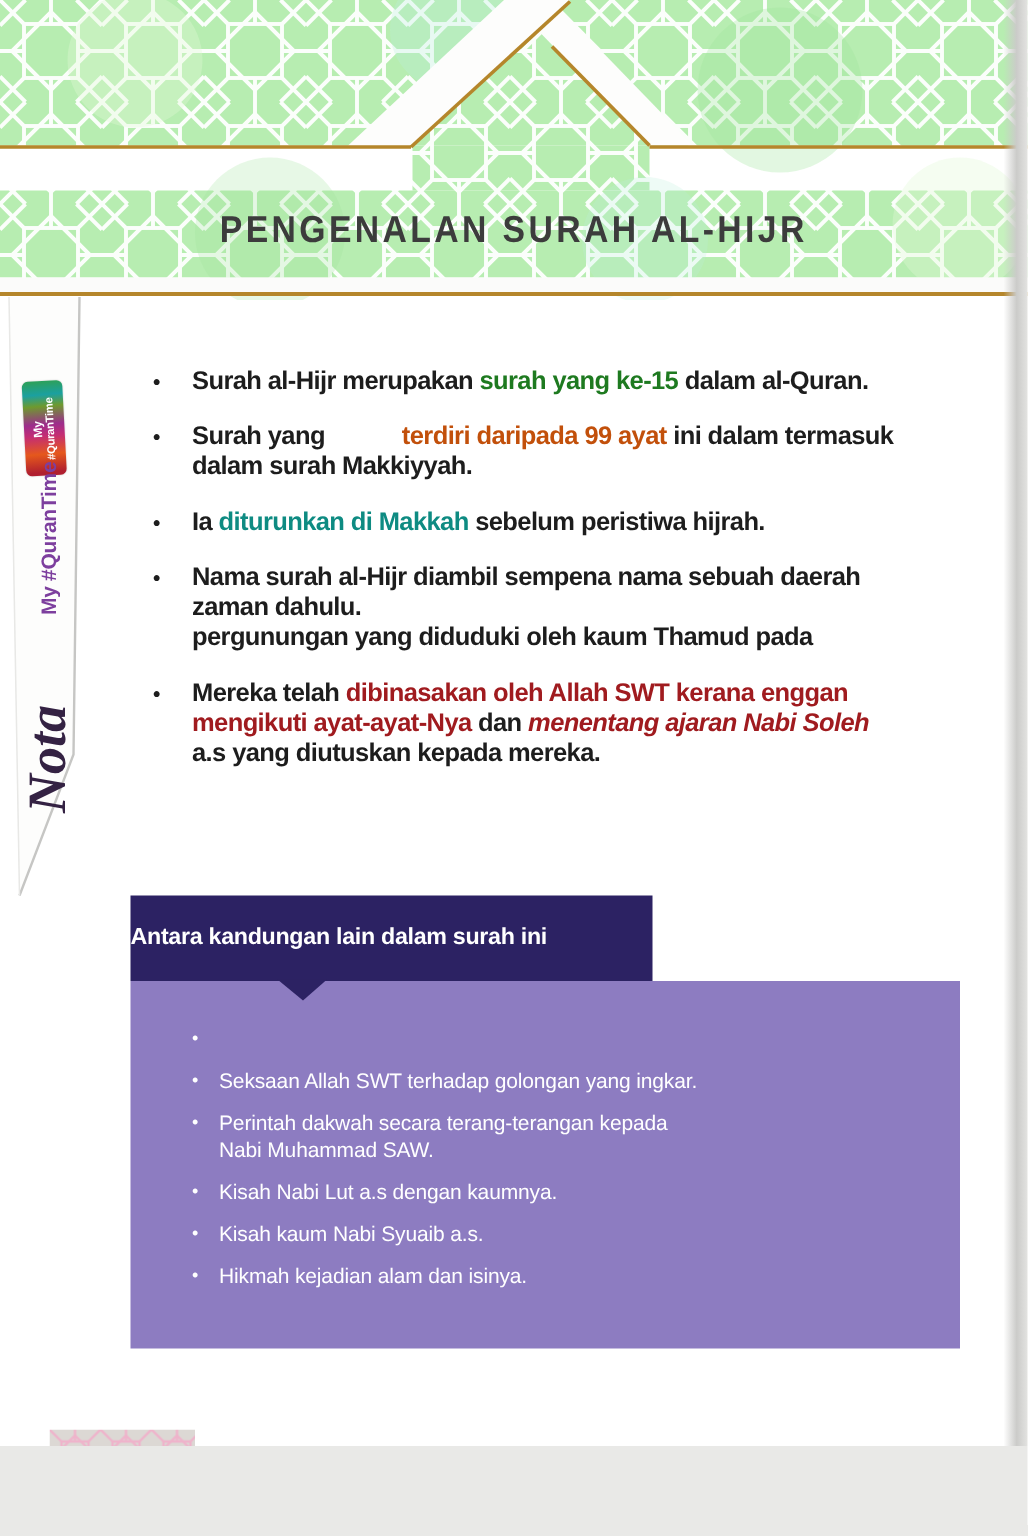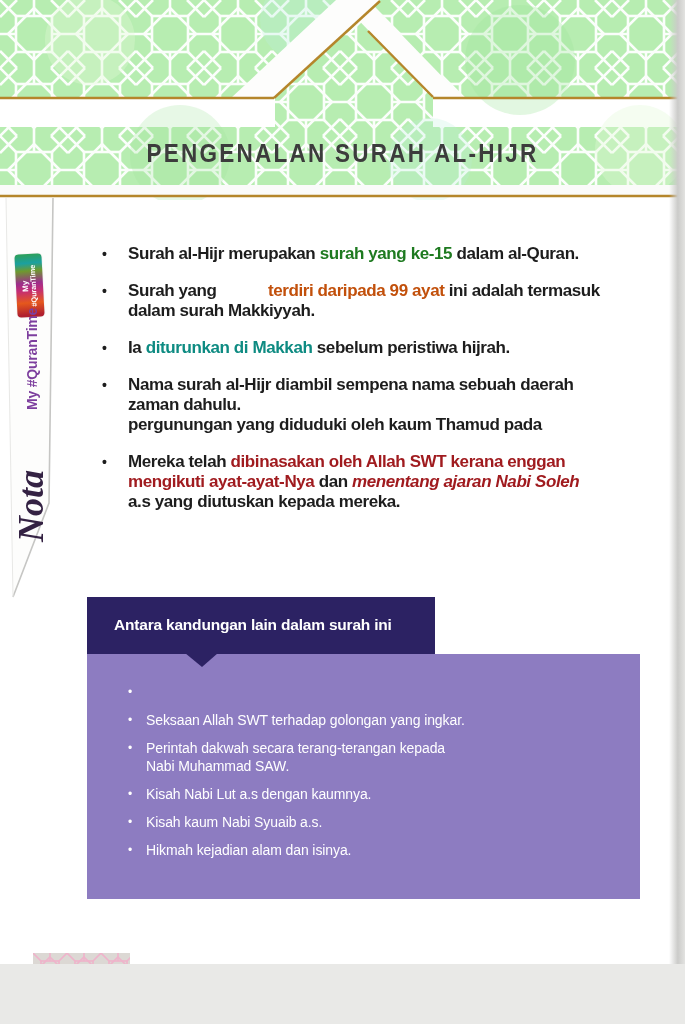--- a/index.html
+++ b/index.html
@@ -27,21 +27,21 @@
     font-style:italic;font-weight:700;font-size:36px;color:#342243;}
   
   .intro-list{position:absolute;left:102px;top:244px;width:505px;z-index:2;list-style:none;margin:0;padding:0;
     font-size:17px;font-weight:700;letter-spacing:-.4px;line-height:20px;color:var(--text);}
   .intro-list li{display:flex;margin-bottom:17px;}
   .intro-list .dot{width:26px;flex:0 0 26px;font-size:14px;}
   .tline{white-space:nowrap;}
   
   .panel-header{position:absolute;left:87px;top:597px;width:348px;height:57px;z-index:2;
     background:var(--panel-header-bg);}
-  .panel-header span{display:block;padding-left:27px;line-height:56px;color:#fff;
+  .panel-header span{display:block;line-height:56px;color:#fff;
     font-size:15.5px;font-weight:700;letter-spacing:-.2px;white-space:nowrap;}
   .panel-pointer{position:absolute;left:185px;top:653px;width:0;height:0;z-index:2;
     border-left:17px solid transparent;border-right:16px solid transparent;
     border-top:14px solid var(--panel-header-bg);}
   .panel-body{position:absolute;left:87px;top:654px;width:553px;height:245px;z-index:1;
     background:var(--panel-bg);}
   .panel-list{list-style:none;margin:0;padding:29px 10px 0 41px;
     font-size:14px;font-weight:400;letter-spacing:-.1px;line-height:18px;color:var(--panel-text);}
   .panel-list li{display:flex;margin-bottom:10px;}
   .panel-list .dot{width:18px;flex:0 0 18px;font-size:12px;}
@@ -121,21 +121,21 @@
   <ul class="intro-list" id="intro-list">
       <li>
         <span class="dot">•</span>
         <span>
           <div class="tline"><span>Surah al-Hijr merupakan </span><span style="color: var(--green);">surah yang ke-15</span><span> dalam al-Quran.</span></div>
         </span>
       </li>
       <li>
         <span class="dot">•</span>
         <span>
-          <div class="tline"><span>Surah yang </span><span style="color: var(--orange); margin-left: 47px;">terdiri daripada 99 ayat</span><span> ini adalah termasuk</span></div>
+          <div class="tline"><span>Surah yang </span><span style="color: var(--orange); margin-left: 47px;">terdiri daripada 99 ayat</span><span> ini dalam termasuk</span></div>
           <div class="tline"><span>dalam surah Makkiyyah.</span></div>
         </span>
       </li>
       <li>
         <span class="dot">•</span>
         <span>
           <div class="tline"><span>Ia </span><span style="color: var(--teal);">diturunkan di Makkah</span><span> sebelum peristiwa hijrah.</span></div>
         </span>
       </li>
       <li>

